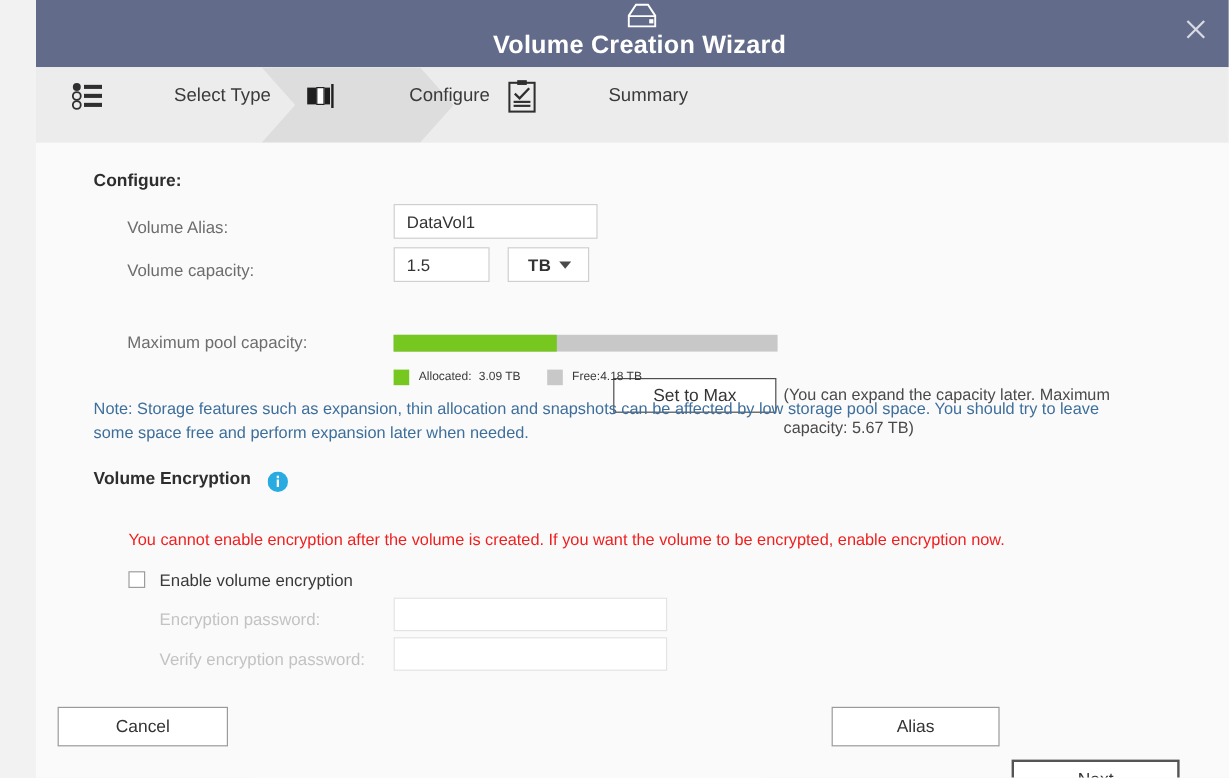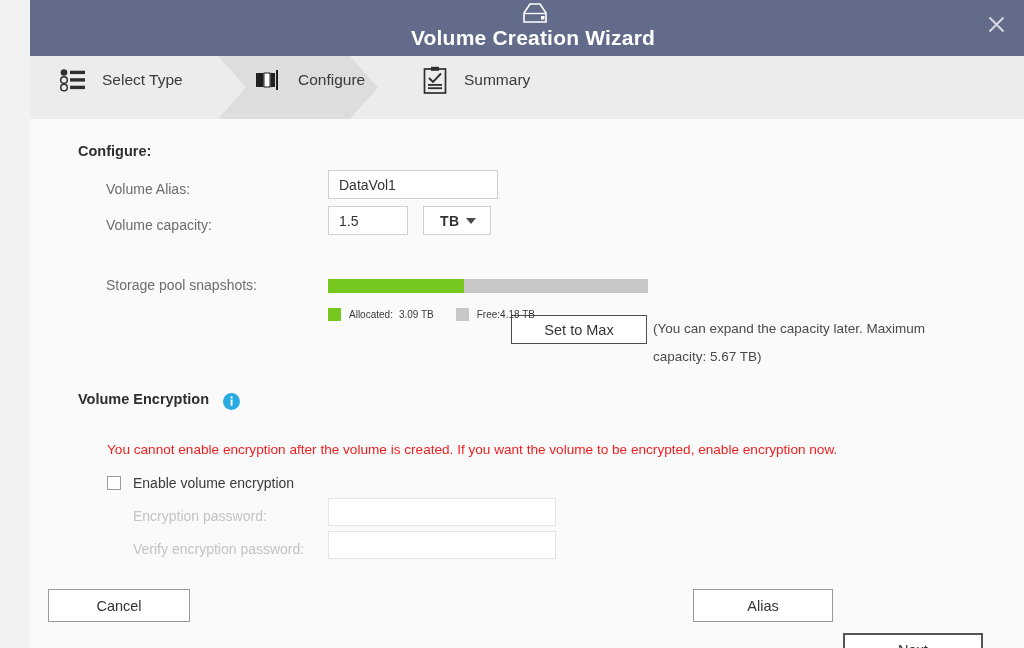--- a/index.html
+++ b/index.html
@@ -66,20 +66,21 @@
     height: 63px;
     background: #ececec;
   }
   .step {
     position: absolute;
     top: 0;
     height: 48px;
     display: flex;
     align-items: center;
     cursor: pointer;
+    gap: 43px;
   }
   .step-icon {
     width: 34px; height: 34px;
     display: flex; align-items: center; justify-content: center;
     flex: 0 0 auto;
   }
   .step-label {
     margin-left: 12px;
     font-size: 15.5px;
     color: #3a3a3a;
@@ -367,36 +368,37 @@
 
     <div class="unitsel" style="left:393px; top:87px; width:68px; height:29px;">
       <span class="u-val">TB</span>
       <span class="caret"></span>
     </div>
 
     <div class="btn btn-setmax">Set to Max</div>
 
     <div class="hint">(You can expand the capacity later. Maximum capacity: 5.67 TB)</div>
 
-    <div class="field-label" style="left:76px; top:158px;">Storage pool snapshots:</div>
+    <div class="field-label" style="left:76px; top:158px;">Maximum pool capacity:</div>
     <div class="bar-track" style="background: rgb(200, 200, 200);">
       <div class="bar-fill" id="pool-fill" style="width: 42.5%; background: rgb(118, 199, 32);"></div>
     </div>
 
     <div class="legend">
       <span class="swatch" id="sw-alloc" style="background: rgb(118, 199, 32);"></span>
       <span>Allocated:</span>
       <span style="width:6px"></span>
       <span>3.09 TB</span>
       <span class="spacer"></span>
       <span class="swatch" id="sw-free" style="background: rgb(200, 200, 200);"></span>
       <span>Free:</span>
       <span>4.18 TB</span>
     </div>
 
+    <div class="note" style="color: rgb(62, 111, 156);">Note: Storage features such as expansion, thin allocation and snapshots can be affected by low storage pool space. You should try to leave some space free and perform expansion later when needed.</div>
 
     <div class="enc-title">Volume Encryption</div>
     <span class="info-icon">
       <svg width="17" height="17" viewBox="0 0 17 17">
         <circle cx="8.5" cy="8.5" r="8.5" fill="#29abe2"></circle>
         <rect x="7.6" y="6.6" width="1.9" height="6.2" fill="#ffffff"></rect>
         <rect x="7.6" y="3.4" width="1.9" height="2.1" fill="#ffffff"></rect>
       </svg>
     </span>
 

